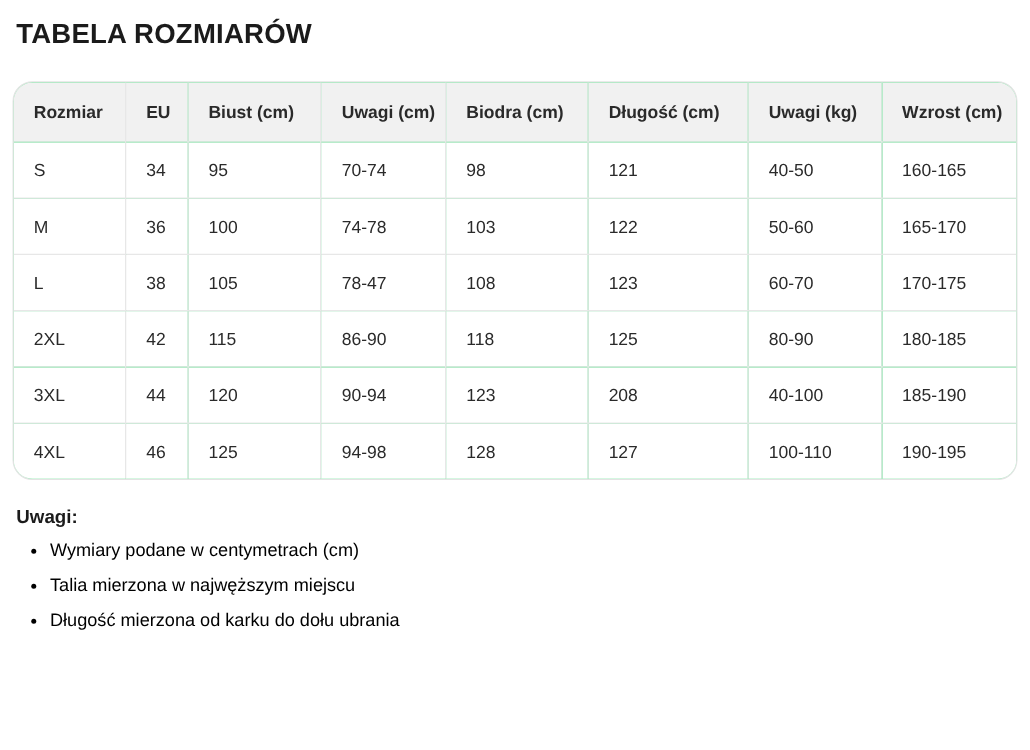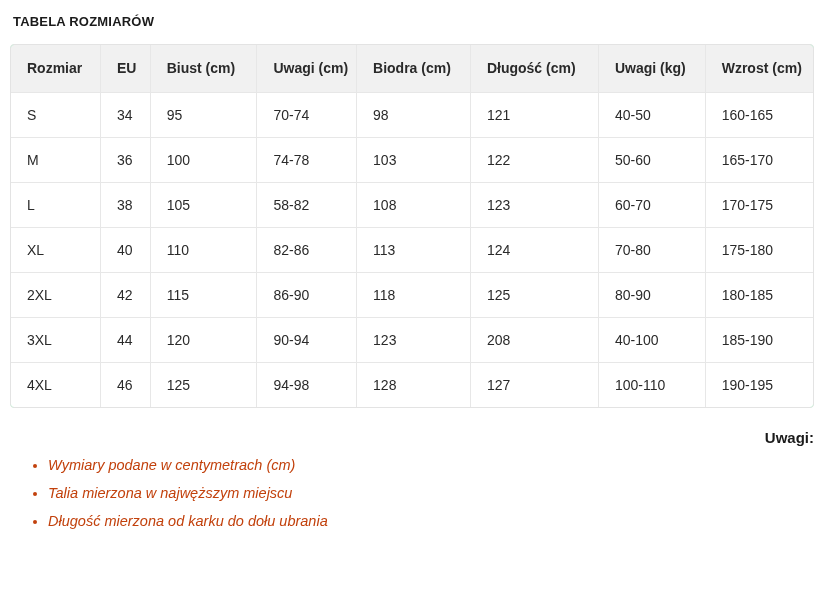--- a/index.html
+++ b/index.html
@@ -10,31 +10,31 @@
     color: #212121;
   }
   .page {
     width: 824px;
     height: 600px;
     box-sizing: border-box;
     padding: 0 10px;
     overflow: hidden;
   }
   .page-title {
-    font-size: 13px;
+    font-size: 22px;
     font-weight: 700;
     letter-spacing: 0.2px;
     margin: 0;
     padding: 14px 0 0 3px;
     color: #1b1b1b;
   }
   .table-wrap {
-    margin-top: 15px;
+    margin-top: 25px;
     border: 1px solid #e3e3e3;
-    border-radius: 4px;
+    border-radius: 16px;
     overflow: hidden;
     background: #86efac;
   }
   table.size-table {
     border-collapse: collapse;
     border-style: hidden; 
     table-layout: fixed;
     width: 100%;
   }
   table.size-table th,
@@ -60,33 +60,31 @@
   }
   .notes {
     margin-top: 21px;
     padding-left: 3px;
   }
   .notes-heading {
     font-size: 15px;
     font-weight: 700;
     color: #1b1b1b;
     margin: 0 0 6px 0;
-    text-align: right;
   }
   .notes-list {
     margin: 0;
     padding: 0 0 0 27px;
     list-style: disc;
   }
   .notes-list li {
     font-size: 14.5px;
     line-height: 17px;
-    color: #c2410c;
-    margin: 11px 8px;
-    font-style: italic;
+    color: #000000;
+    margin: 11px 0;
   }
 </style>
 </head>
 <body>
 
 <div class="page">
 
   <h1 class="page-title">TABELA ROZMIARÓW</h1>
 
   <div class="table-wrap">
@@ -131,35 +129,25 @@
           <td>74-78</td>
           <td>103</td>
           <td>122</td>
           <td>50-60</td>
           <td>165-170</td>
         </tr>
         <tr>
           <td>L</td>
           <td>38</td>
           <td>105</td>
-          <td>58-82</td>
+          <td>78-47</td>
           <td>108</td>
           <td>123</td>
           <td>60-70</td>
           <td>170-175</td>
-        </tr>
-        <tr>
-          <td>XL</td>
-          <td>40</td>
-          <td>110</td>
-          <td>82-86</td>
-          <td>113</td>
-          <td>124</td>
-          <td>70-80</td>
-          <td>175-180</td>
         </tr>
         <tr>
           <td>2XL</td>
           <td>42</td>
           <td>115</td>
           <td>86-90</td>
           <td>118</td>
           <td>125</td>
           <td>80-90</td>
           <td>180-185</td>

